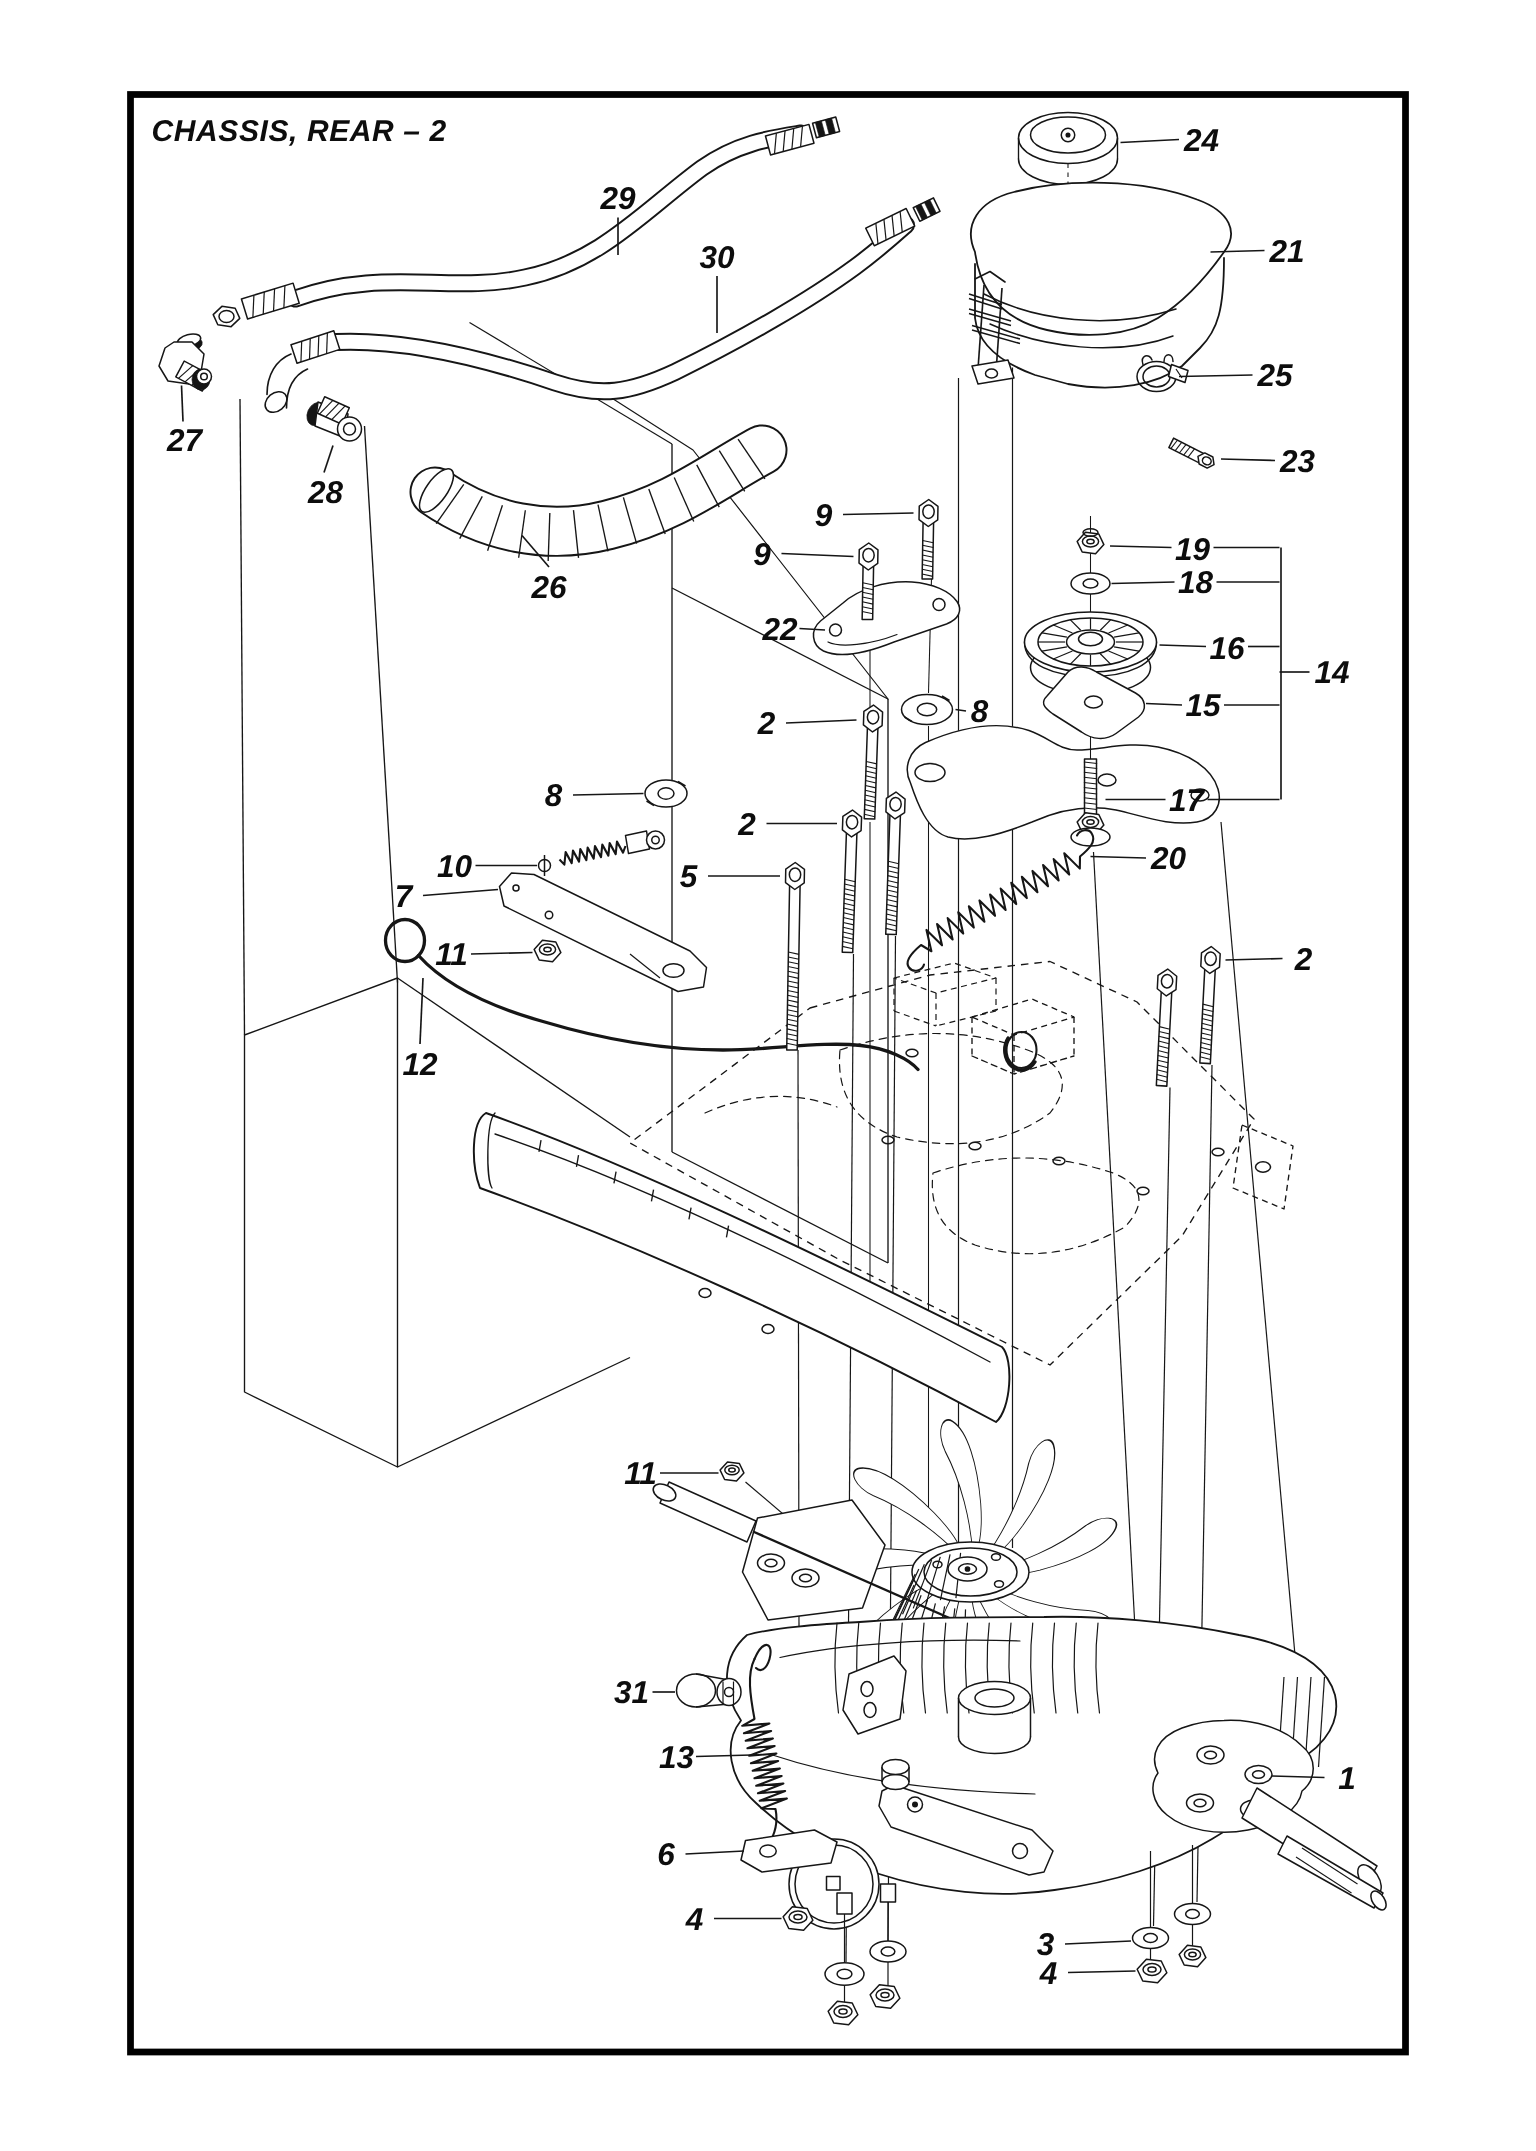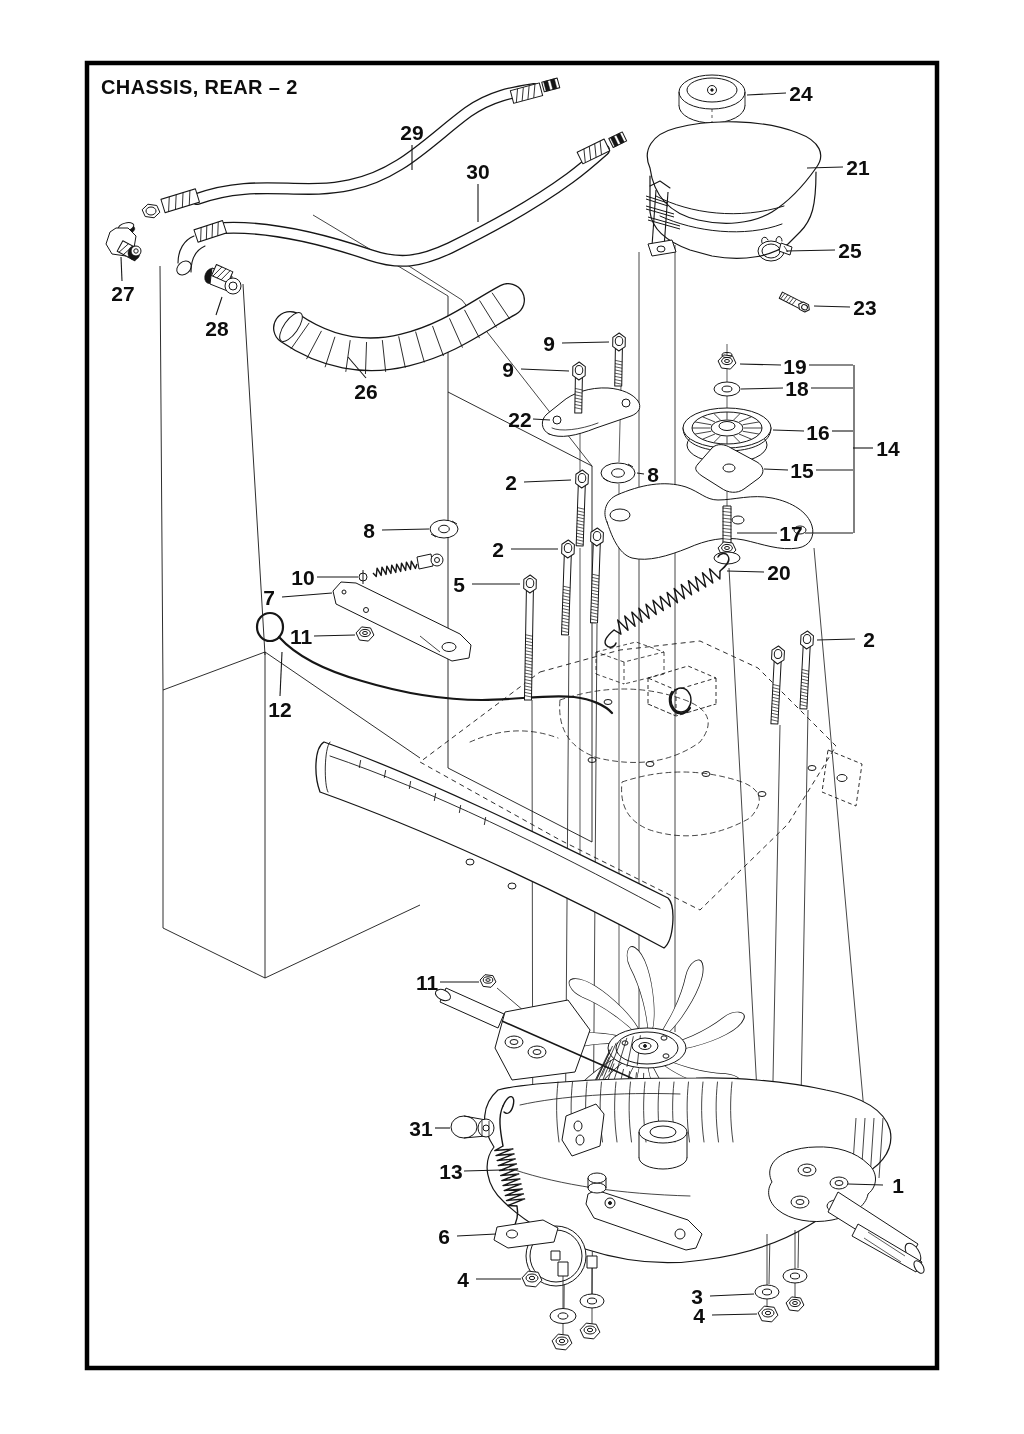--- a/index.html
+++ b/index.html
@@ -1,17 +1,17 @@
 <!DOCTYPE html>
 <html><head>
 <meta charset="utf-8">
 <style>
   html,body{margin:0;padding:0;background:#ffffff;}
   .page{position:relative;width:1024px;height:1434px;background:#fff;margin:0 auto;
-        font-family:"Liberation Sans",sans-serif;}
+        font-family:"Liberation Sans",sans-serif;font-style:italic;}
   svg{display:block;}
   .title-text{font-family:"Liberation Sans",sans-serif;font-weight:bold;font-size:20px;
               letter-spacing:.4px;fill:#0d0d0d;}
   .callout{font-family:"Liberation Sans",sans-serif;font-weight:bold;font-size:21px;fill:#0d0d0d;}
 </style>
 </head>
 <body>
 
 <div class="page">
 <svg id="art" viewBox="0 0 1024 1434" width="1024" height="1434">

